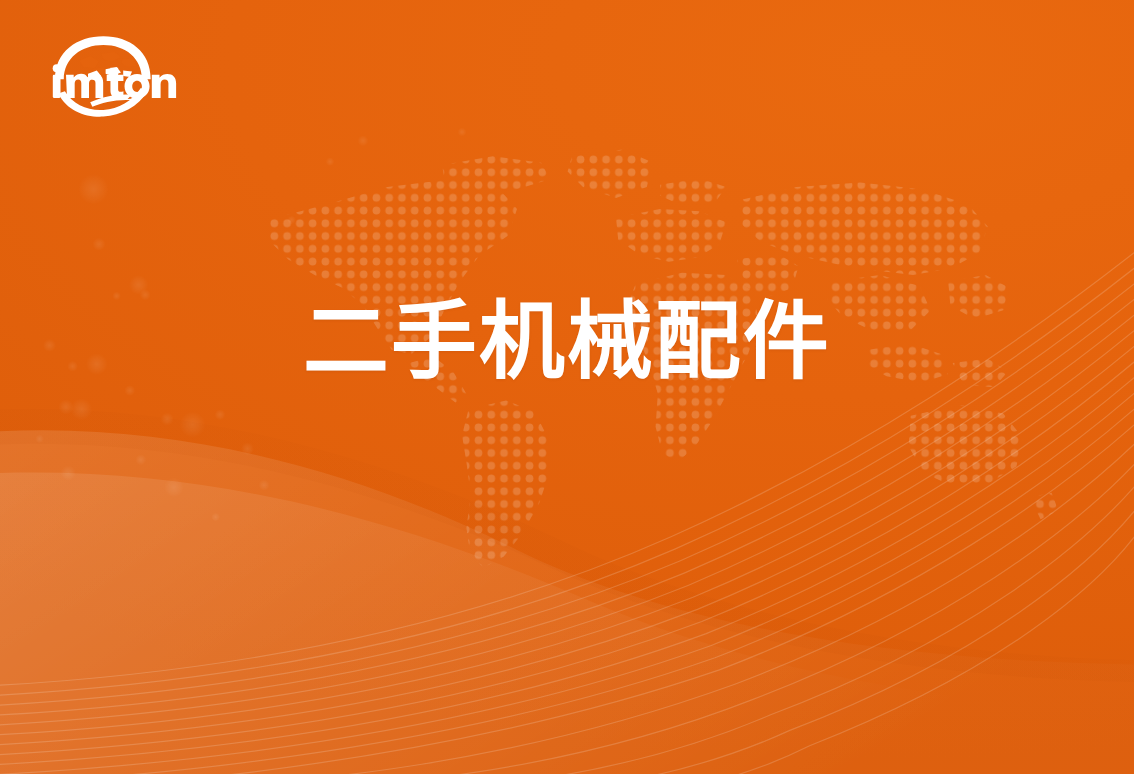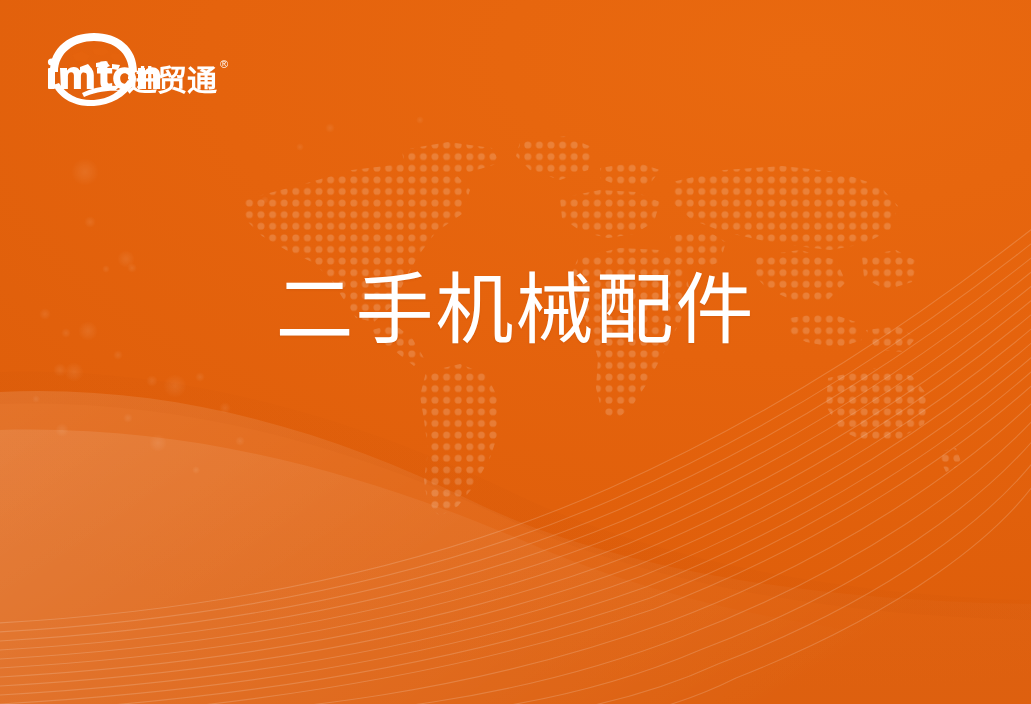--- a/index.html
+++ b/index.html
@@ -58,21 +58,21 @@
     left: 0;
     top: 258px;
     width: 1031px;
     text-align: center;
     color: #ffffff;
   }
   .headline-line {
     display: block;
     font-size: 78px;
     line-height: 104px;
-    font-weight: 400;
+    font-weight: 700;
     letter-spacing: 2px;
     color: #ffffff;
     white-space: nowrap;
     text-shadow: 0 1px 2px rgba(150,55,0,.18);
   }
 </style>
 </head>
 <body>
 
 <div id="banner">
@@ -255,25 +255,19 @@
         <path d="M88.6 40.3 c6.6 0 11.4 4.8 11.4 11.2 0 6.4-4.8 11.2-11.4 11.2
                  -6.6 0-11.4-4.8-11.4-11.2 0-6.4 4.8-11.2 11.4-11.2 Z
                  m0 6 c-2.6 0-4.4 2.2-4.4 5.2 0 3 1.8 5.2 4.4 5.2
                  2.6 0 4.4-2.2 4.4-5.2 0-3-1.8-5.2-4.4-5.2 Z"></path>
         <path d="M102 41 h7 v2.7 c2-2.7 4.4-3.5 7.1-3.5 5 0 8 3 8 8.4 V62
                  h-7 V49 c0-2.5-1.2-3.8-3.3-3.8 -2.4 0-3.8 1.6-3.8 4.4 V62
                  h-8 Z"></path>
       </g>
     </svg>
     
-    <div style="position:absolute;left:91px;top:38px;width:100px;height:34px;">
-      <span style="position:absolute;left:0;top:0;font-size:30px;line-height:32px;
-                   font-weight:700;color:#fff;letter-spacing:0px;white-space:nowrap;">进贸通</span>
-      <span style="position:absolute;left:93px;top:-6px;font-size:11px;line-height:11px;
-                   font-weight:400;color:#fff;">®</span>
-    </div>
   </div>
 
   <div id="headline">
     <span class="headline-line">二手机械配件</span>
   </div>
 
 </div>
 
 </body></html>

